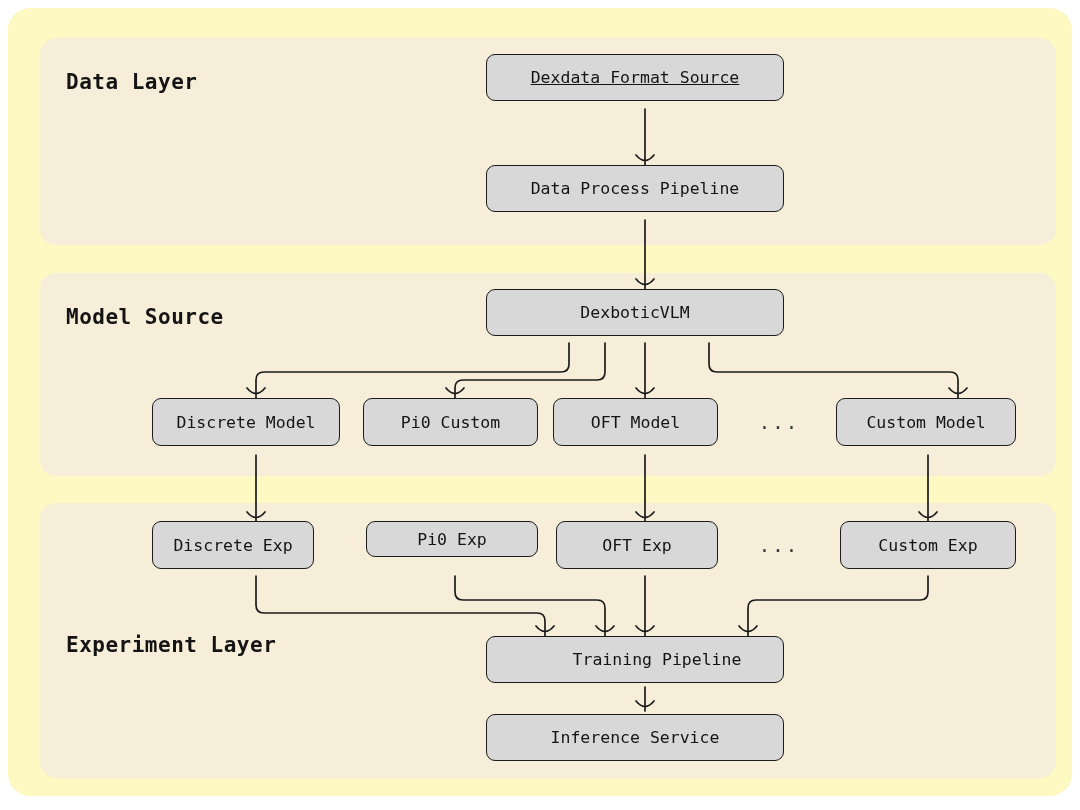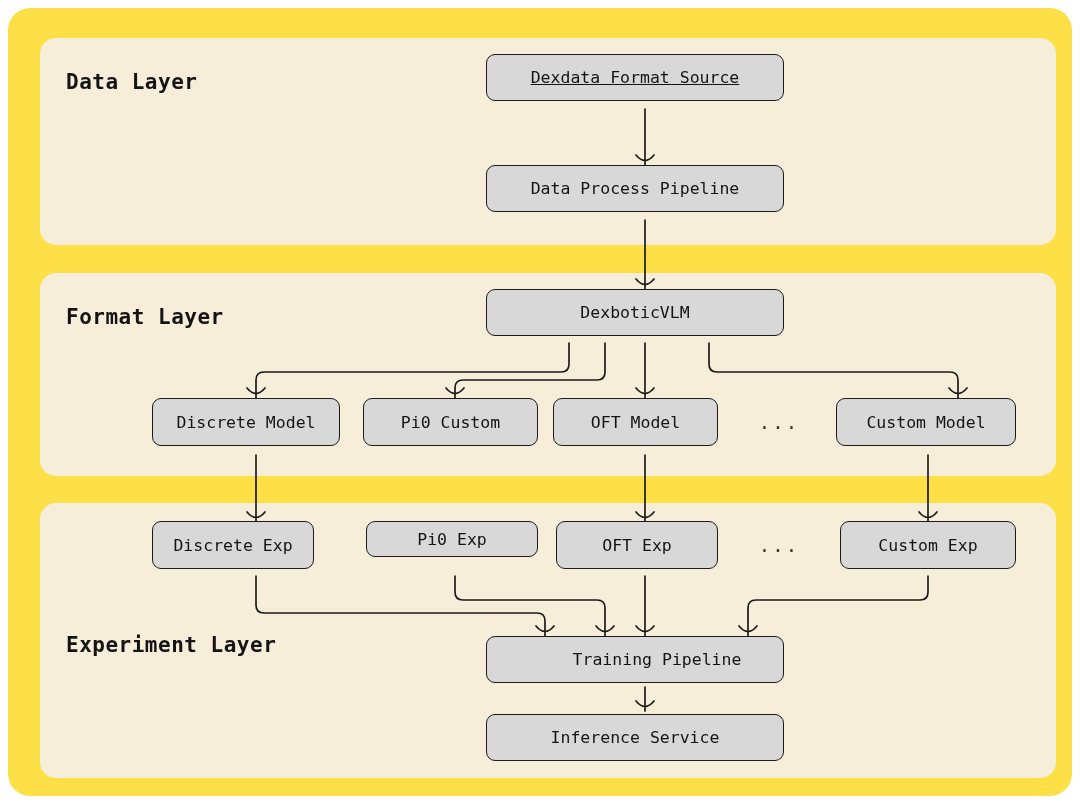--- a/index.html
+++ b/index.html
@@ -1,19 +1,19 @@
 <!DOCTYPE html>
 <html><head>
 <meta charset="utf-8">
 <style>
   html,body{margin:0;padding:0;background:#ffffff;}
   body{width:1080px;height:810px;overflow:hidden;
        font-family:"DejaVu Sans Mono","Liberation Mono",monospace;}
   #canvas{position:absolute;left:8px;top:8px;width:1064px;height:788px;
-          background:#fde047;border-radius:22px;}
+          background:#fef9c3;border-radius:22px;}
   .band{position:absolute;left:32px;width:1016px;background:#f7eeda;border-radius:16px;}
   #band-data{top:30px;height:207px;}
   #band-model{top:265px;height:203px;}
   #band-exp{top:495px;height:275px;}
   .band-title{position:absolute;font-weight:bold;font-size:21px;color:#141414;
               letter-spacing:.5px;white-space:nowrap;}
   #t-data{left:58px;top:62px;}
   #t-model{left:58px;top:297px;}
   #t-exp{left:58px;top:625px;}
   .node{position:absolute;background:#d8d8d8;border:1.6px solid #1b1b1b;
@@ -28,21 +28,21 @@
 </head>
 <body>
 
 <div id="canvas">
 
   <div class="band" id="band-data"></div>
   <div class="band" id="band-model"></div>
   <div class="band" id="band-exp"></div>
 
   <div class="band-title" id="t-data">Data Layer</div>
-  <div class="band-title" id="t-model">Format Layer</div>
+  <div class="band-title" id="t-model">Model Source</div>
   <div class="band-title" id="t-exp">Experiment Layer</div>
 
   <svg class="wires">
 
     <path d="M637,101 L637,157"></path>
     <path d="M628,147 Q637,158 646,147"></path>
 
     <path d="M637,212 L637,281"></path>
     <path d="M628,271 Q637,282 646,271"></path>
 

